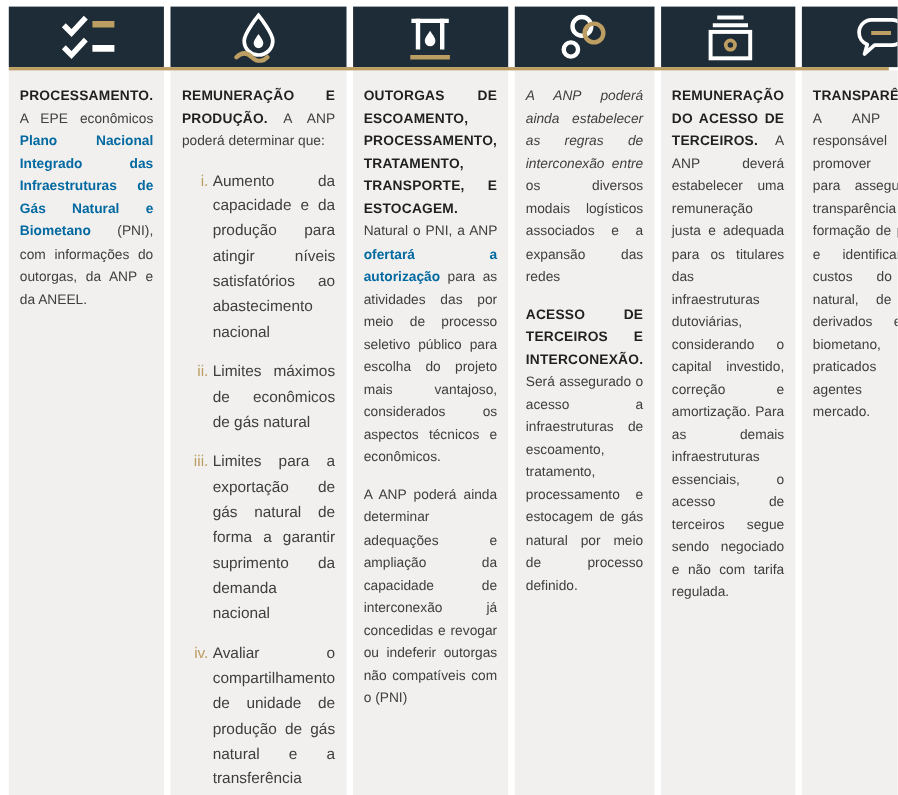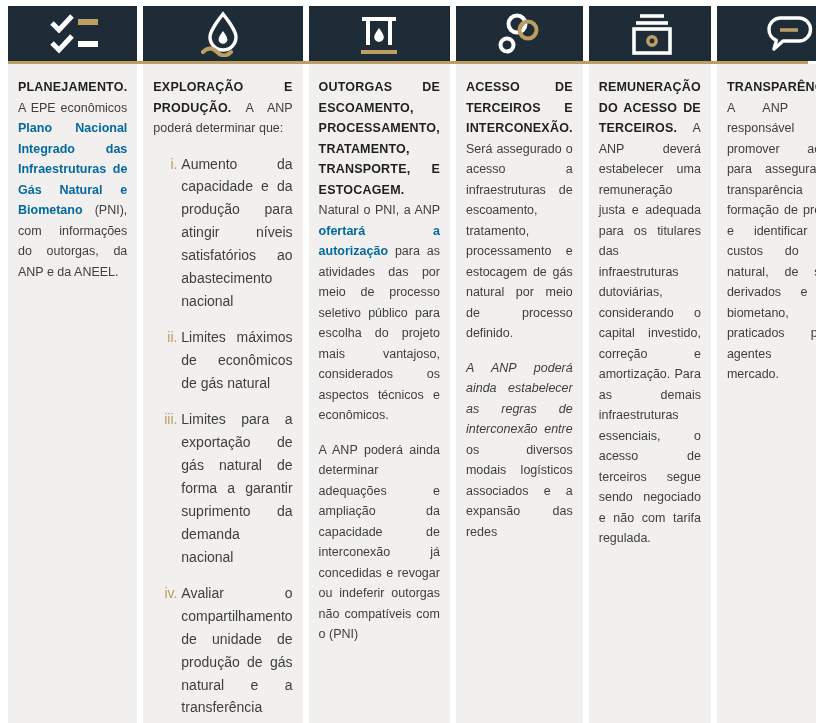--- a/index.html
+++ b/index.html
@@ -65,41 +65,41 @@
         <svg width="62" height="44" viewBox="0 0 62 44">
           <polyline points="10,11 17,18 30,4" fill="none" stroke="#ffffff" stroke-width="5"></polyline>
           <line x1="36" y1="10" x2="56" y2="10" stroke="#bc9d62" stroke-width="6"></line>
           <line x1="36" y1="32" x2="56" y2="32" stroke="#ffffff" stroke-width="6"></line>
           <polyline points="10,31 17,38 30,24" fill="none" stroke="#ffffff" stroke-width="5"></polyline>
         </svg>
       </span>
     </div>
     <div class="col-body">
       <p>
-        <span class="lead">PLANEJAMENTO.</span>
+        <span class="lead">PROCESSAMENTO.</span>
         <span>A EPE econômicos</span>
         <span class="semi">Plano Nacional Integrado das Infraestruturas de Gás Natural e Biometano</span>
         <span>(PNI), com informações do outorgas, da ANP e da ANEEL.</span>
       </p>
     </div>
   </div>
 
   <div class="col">
     <div class="col-header">
       <span>
         <svg width="58" height="46" viewBox="0 0 58 46">
           <path d="M29,3 C29,3 16,19 16,26 a13,13 0 0 0 26,0 C42,19 29,3 29,3 Z" fill="none" stroke="#ffffff" stroke-width="3.4"></path>
           <path d="M29,20 c-2.6,3.8 -4.4,6.2 -4.4,8.4 a4.4,4.4 0 0 0 8.8,0 c0,-2.2 -1.8,-4.6 -4.4,-8.4 Z" fill="#ffffff"></path>
           <path d="M9,41 q7,-7 14,0 q7,7 14,0" fill="none" stroke="#bc9d62" stroke-width="4" stroke-linecap="round"></path>
         </svg>
       </span>
     </div>
     <div class="col-body">
       <p>
-        <span class="lead">EXPLORAÇÃO E PRODUÇÃO.</span>
+        <span class="lead">REMUNERAÇÃO E PRODUÇÃO.</span>
         <span>A ANP poderá determinar que:</span>
       </p>
       <ol>
         <li>Aumento da capacidade e da produção para atingir níveis satisfatórios ao abastecimento nacional</li>
         <li>Limites máximos de econômicos de gás natural</li>
         <li>Limites para a exportação de gás natural de forma a garantir suprimento da demanda nacional</li>
         <li>Avaliar o compartilhamento de unidade de produção de gás natural e a transferência entre unidades de produção existentes com capacidade de processamento ociosa.</li>
       </ol>
     </div>
   </div>
@@ -132,26 +132,26 @@
       <span>
         <svg width="58" height="46" viewBox="0 0 58 46">
           <circle cx="27" cy="13" r="8.5" fill="none" stroke="#ffffff" stroke-width="4"></circle>
           <circle cx="38" cy="19" r="8.5" fill="none" stroke="#bc9d62" stroke-width="4"></circle>
           <circle cx="17" cy="34" r="6.5" fill="none" stroke="#ffffff" stroke-width="4"></circle>
         </svg>
       </span>
     </div>
     <div class="col-body">
       <p>
+        <span class="ital">A ANP poderá ainda estabelecer as regras de interconexão entre</span>
+        <span>os diversos modais logísticos associados e a expansão das redes</span>
+      </p>
+      <p>
         <span class="lead">ACESSO DE TERCEIROS E INTERCONEXÃO.</span>
         <span>Será assegurado o acesso a infraestruturas de escoamento, tratamento, processamento e estocagem de gás natural por meio de processo definido.</span>
-      </p>
-      <p>
-        <span class="ital">A ANP poderá ainda estabelecer as regras de interconexão entre</span>
-        <span>os diversos modais logísticos associados e a expansão das redes</span>
       </p>
     </div>
   </div>
 
   <div class="col">
     <div class="col-header">
       <span>
         <svg width="58" height="46" viewBox="0 0 58 46">
           <line x1="19" y1="5" x2="43" y2="5" stroke="#ffffff" stroke-width="3.6"></line>
           <line x1="15" y1="12" x2="47" y2="12" stroke="#ffffff" stroke-width="3.6"></line>

